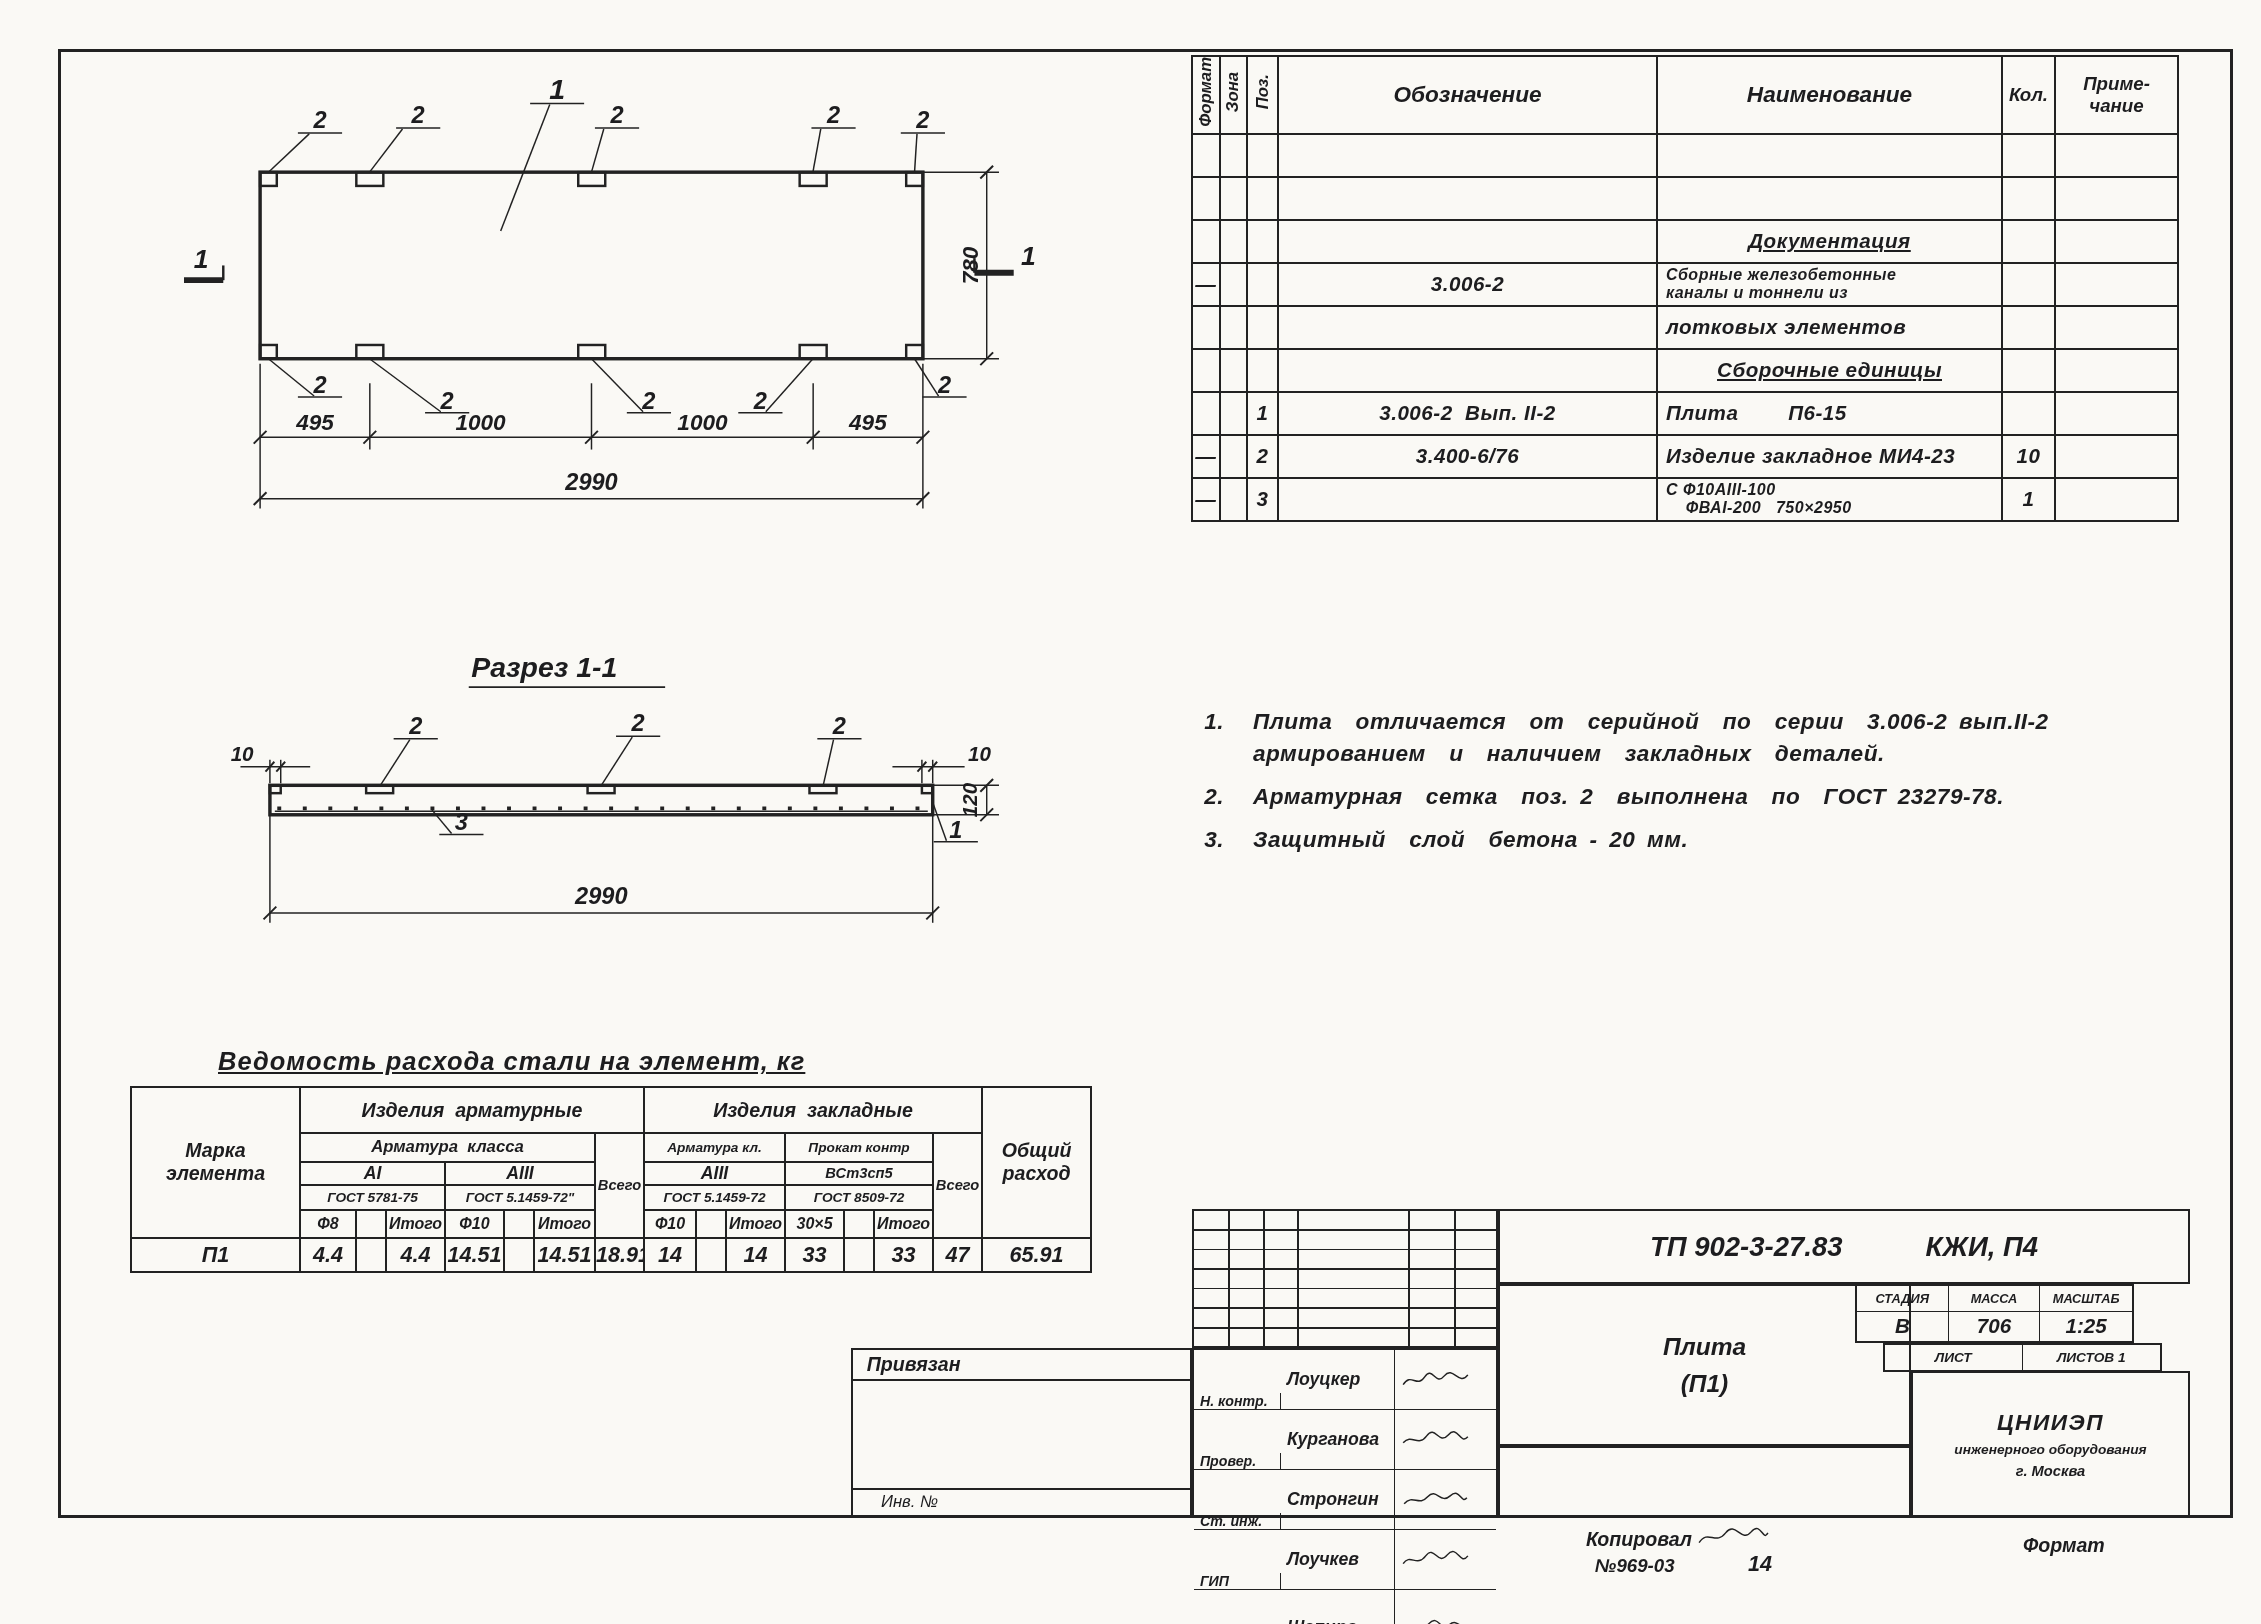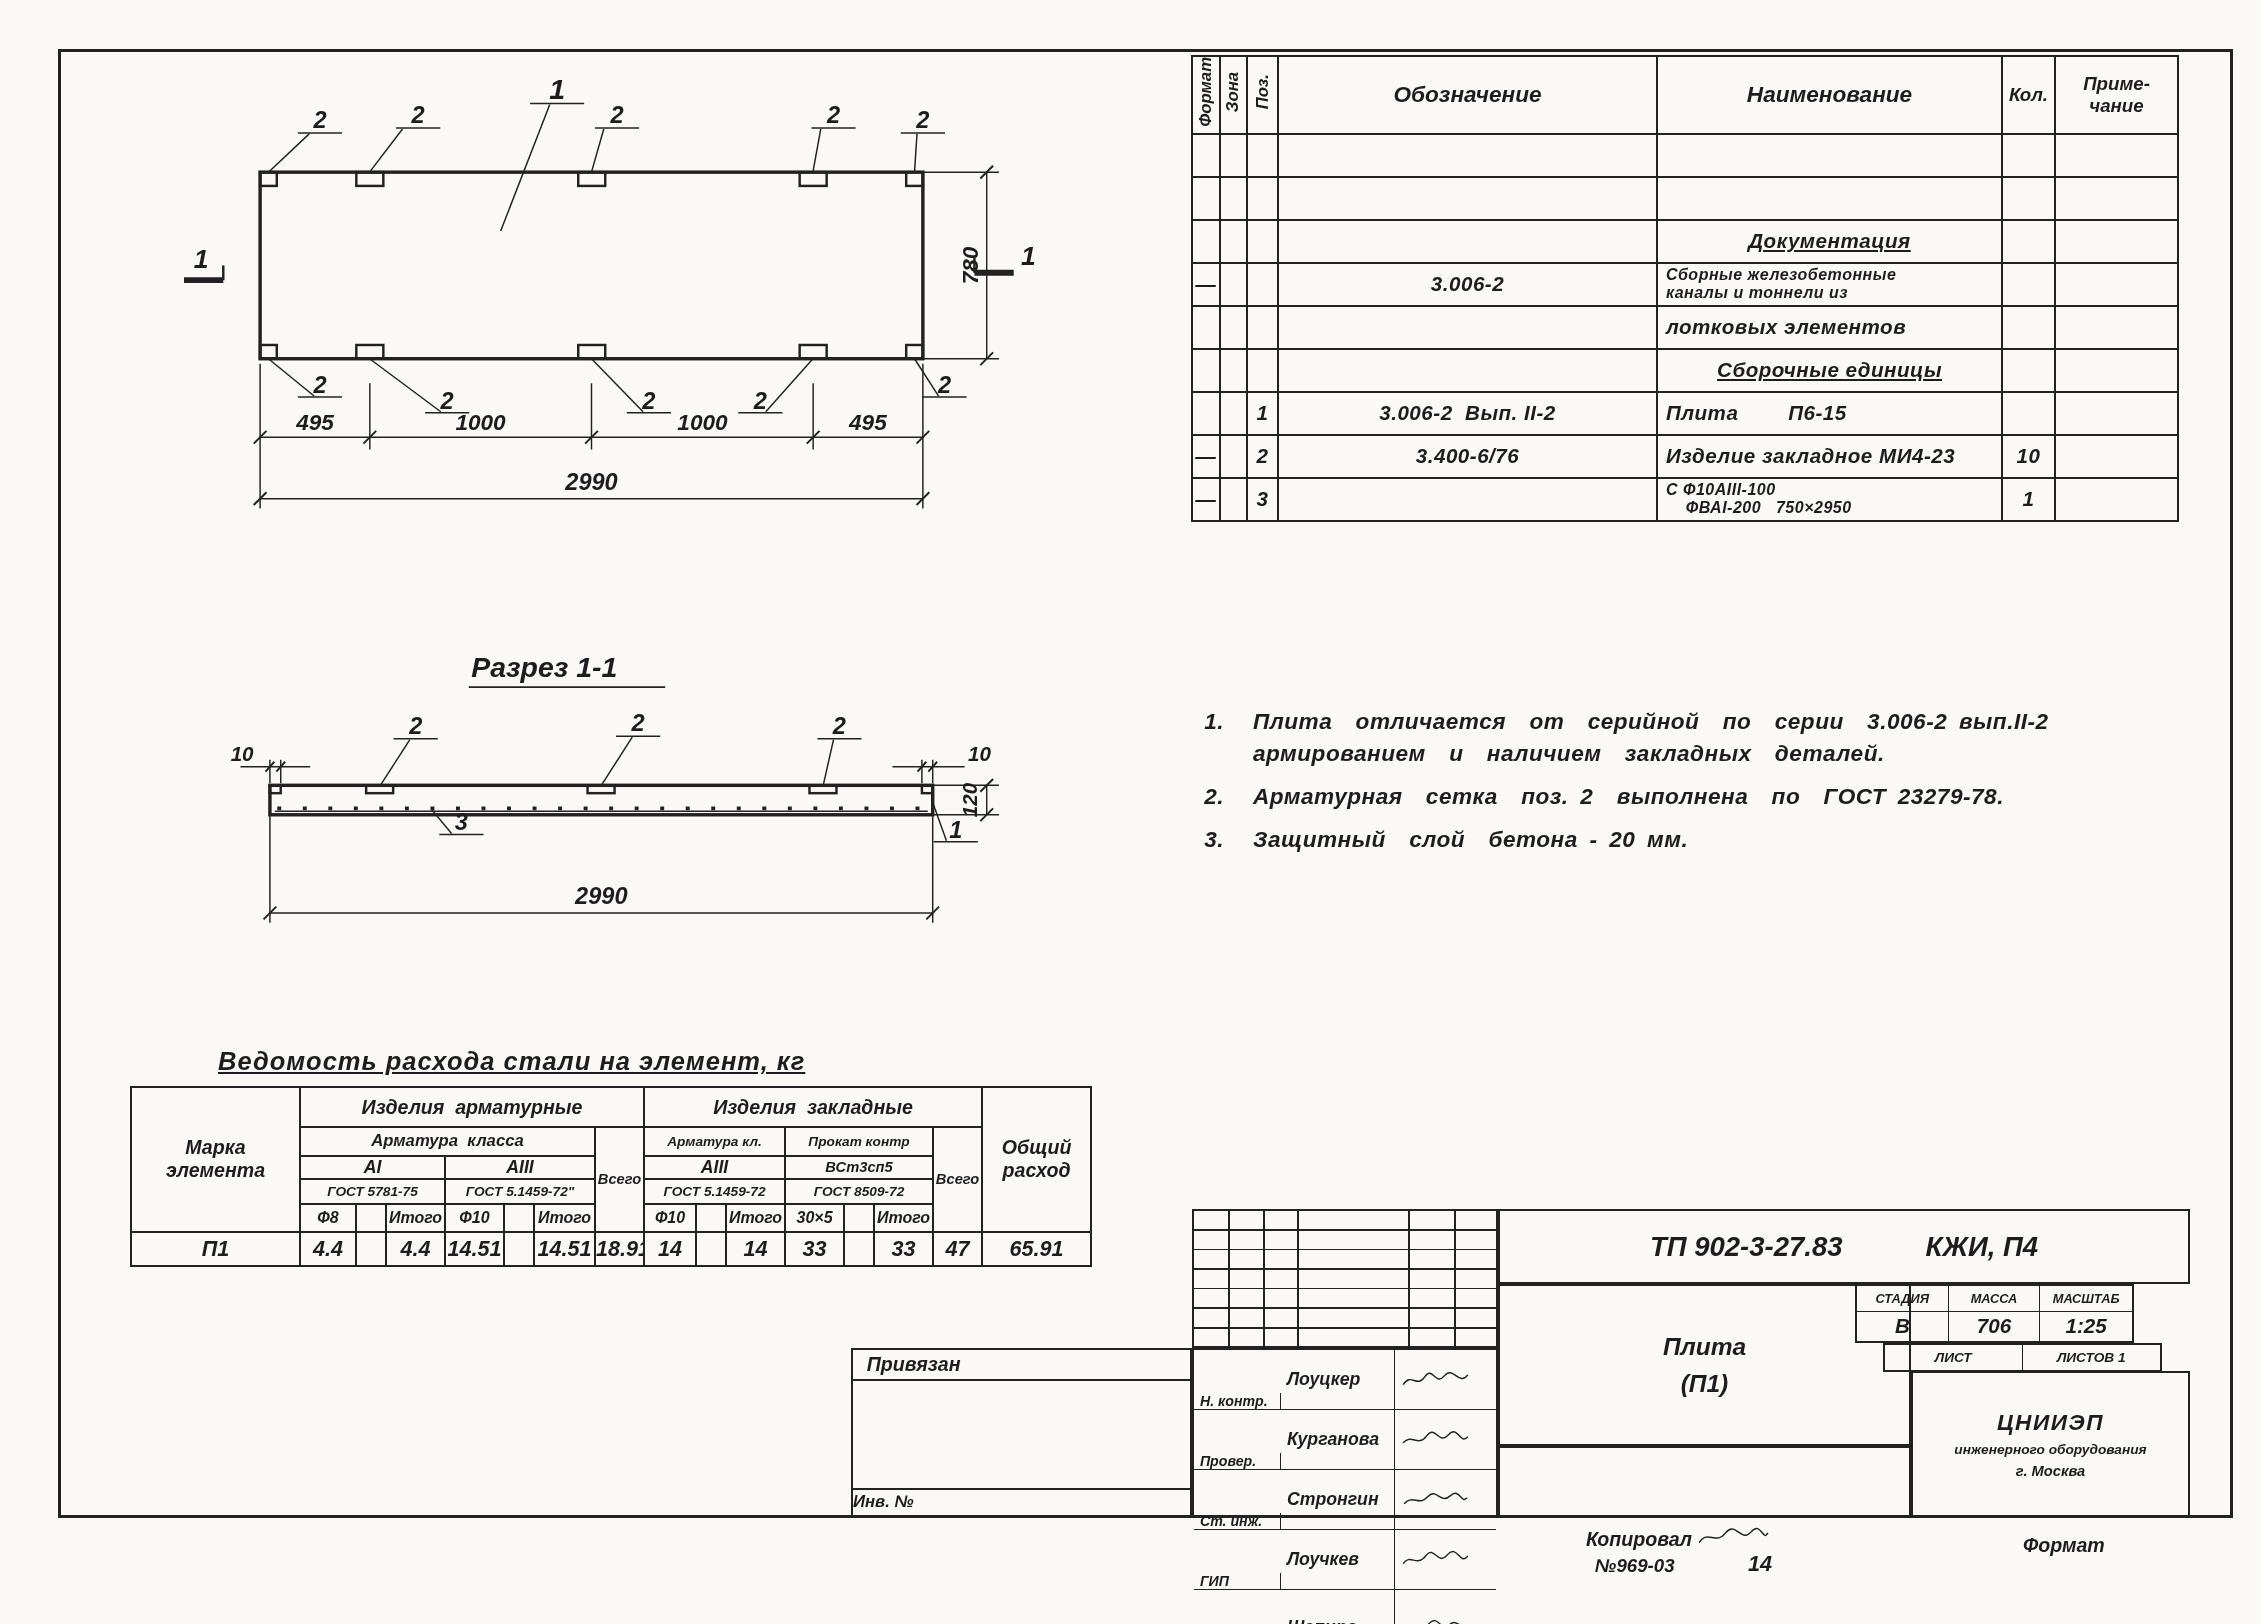--- a/index.html
+++ b/index.html
@@ -26,21 +26,21 @@
   #spec td.c { text-align:center; padding:0 2px; }
   #spec td.nm { text-align:left; }
   #spec td.sec { text-align:center; text-decoration:underline; }
   #spec td.small { font-size:16px; line-height:1.15; }
   .vert { display:inline-block; writing-mode:vertical-rl; transform:rotate(180deg); font-size:16.7px; }
 
   
   #steel-title { position:absolute; left:218px; top:1047px; font-size:25.5px; font-weight:bold; text-decoration:underline; letter-spacing:1px; }
   #steel { position:absolute; left:130px; top:1086px; width:962px; border-collapse:collapse; table-layout:fixed; text-align:center; }
   #steel th, #steel td { border:2px solid #222; overflow:hidden; font-weight:bold; white-space:pre-wrap; }
-  #steel tr.h1 th { height:40px; font-size:19.6px; }
+  #steel tr.h1 th { height:46px; font-size:19.6px; }
   #steel tr.h2 th { height:28.5px; font-size:16.7px; }
   #steel tr.h3 th { height:14px; font-size:17.7px; }
   #steel tr.h4 th { height:25.5px; font-size:13.7px; }
   #steel tr.h5 th { height:27.5px; font-size:16px; }
   #steel tr.d  td { height:34px; font-size:21.6px; }
   #steel th.marka { font-size:19.6px; line-height:1.2; }
 
   
   #notes { position:absolute; left:1193px; top:706px; width:1051px; }
   .note { display:flex; margin-bottom:11.8px; font-size:22.6px; font-weight:bold; line-height:1.4; letter-spacing:0.5px; word-spacing:4.9px; }
@@ -55,21 +55,21 @@
   #tb-revgrid .rv { position:absolute; top:0; bottom:0; width:1.5px; background:#222; }
   #tb-signers { left:341px; top:139px; width:306px; height:169px; display:flex; flex-direction:column; }
   .s-row { flex:1; display:grid; grid-template-columns:87px 114px 1fr; border-bottom:1.5px solid #222; }
   .s-row:last-child { border-bottom:none; }
   .s-row > div { border-right:1.5px solid #222; display:flex; align-items:center; padding-left:5.9px; overflow:hidden; }
   .s-row > div:last-child { border-right:none; }
   .s-role { font-size:14.2px; font-weight:bold;margin-top:43px; }
   .s-name { font-size:17.7px; font-weight:bold; }
   #tb-bind { left:0; top:139px; width:341px; height:169px; }
   #tb-bind .bind-top { height:31px; border-bottom:2px solid #222; display:flex; align-items:center; padding-left:13.7px; font-size:19.6px; font-weight:bold; }
-  #tb-bind .bind-bottom { position:absolute; bottom:0; left:0; right:0; height:27.5px; border-top:2px solid #222; display:flex; align-items:center; padding-left:0; font-size:16.7px; font-weight:bold; }
+  #tb-bind .bind-bottom { position:absolute; bottom:0; left:0; right:0; height:27.5px; border-top:2px solid #222; display:flex; align-items:center; padding-left:28px; font-size:16.7px; font-weight:normal; }
   #tb-doc { left:647px; top:0; width:692px; height:75px; display:flex; align-items:center; justify-content:center; gap:83px; font-size:27.5px; font-weight:bold; }
   #tb-name { left:647px; top:75px; width:413px; height:162px; display:flex; flex-direction:column; align-items:center; justify-content:center; gap:9px; font-size:24.5px; font-weight:bold; }
   #tb-blank { left:647px; top:237px; width:413px; height:72px; }
   #tb-sms { left:1004px; top:75px; width:279px; height:59px; display:flex; flex-direction:column;font-style:italic; }
   #tb-sms .r { display:grid; grid-template-columns:1fr 1fr 1fr; }
   #tb-sms .r.hdr { height:25.5px; border-bottom:1.5px solid #222; }
   #tb-sms .r.val { flex:1; }
   #tb-sms .r > div { border-right:1.5px solid #222; display:flex; align-items:center; justify-content:center; }
   #tb-sms .r > div:last-child { border-right:none; }
   #tb-sms .hdr div { font-size:12.8px; font-weight:bold; text-transform:uppercase; }

